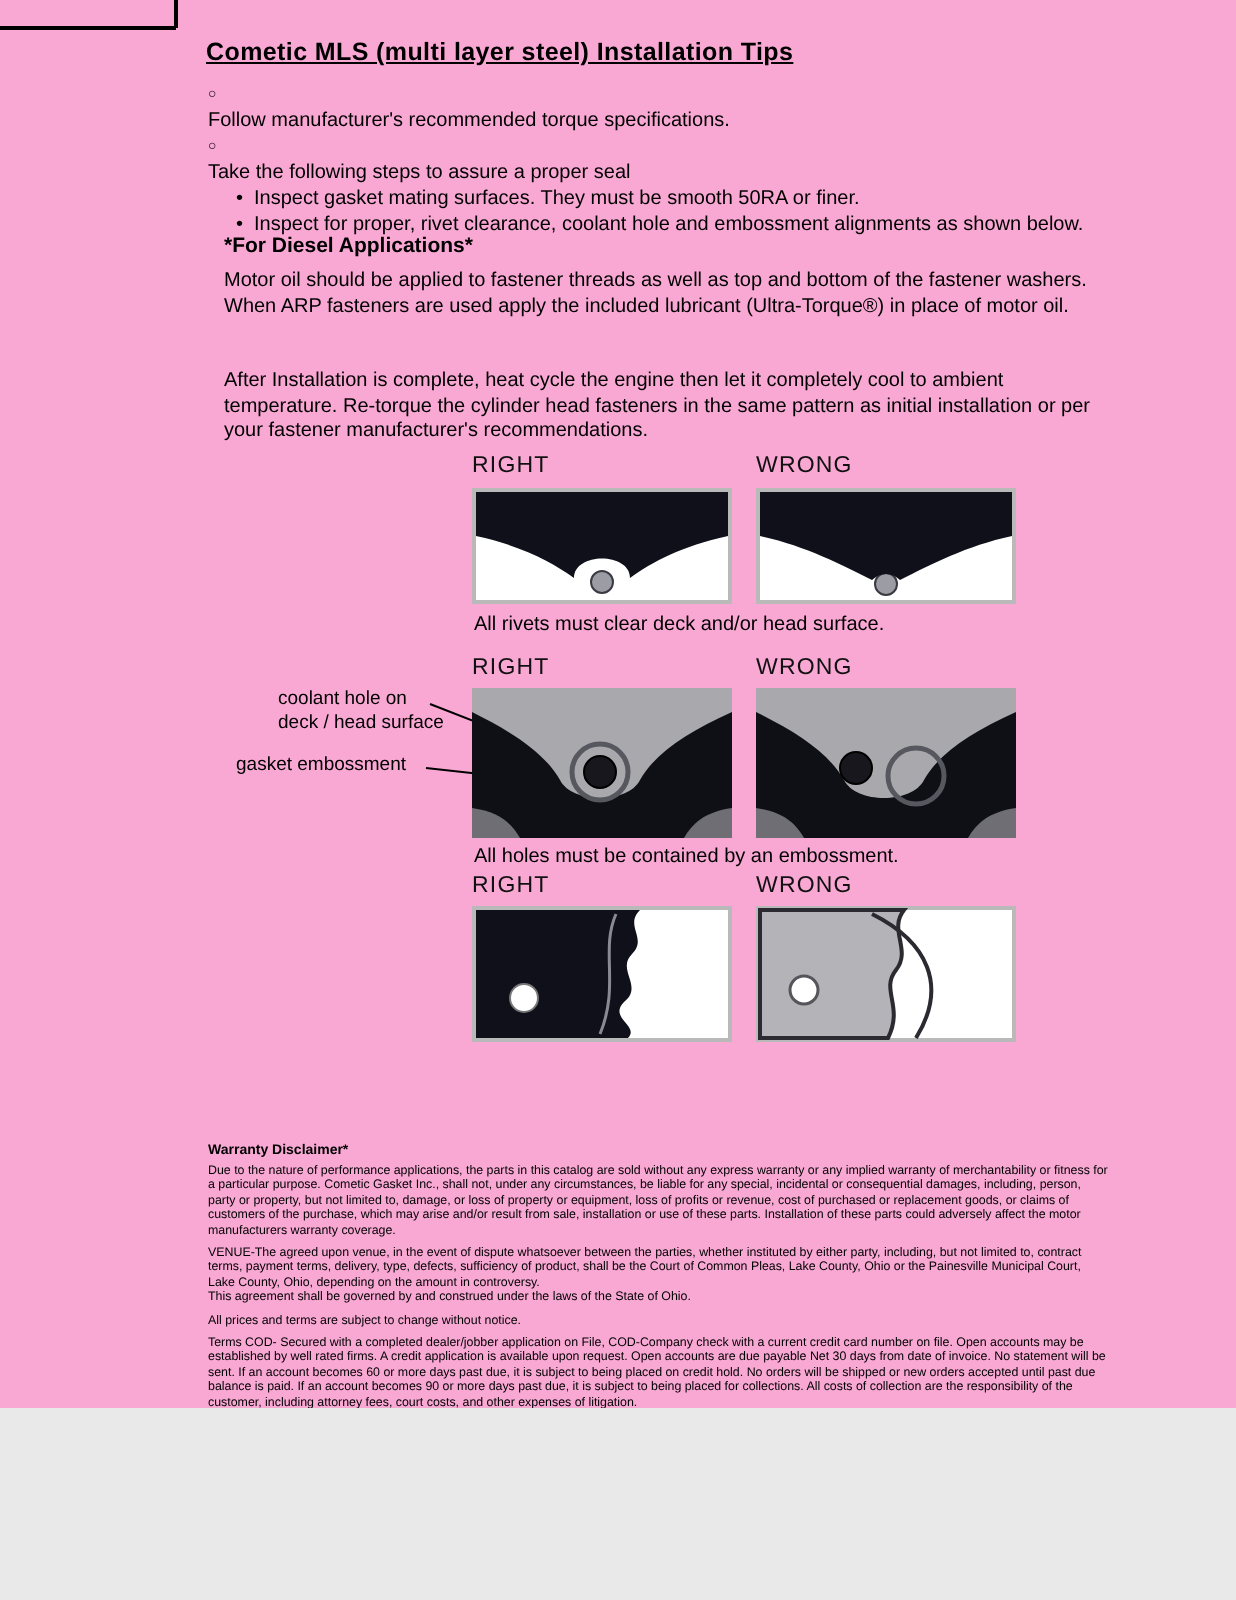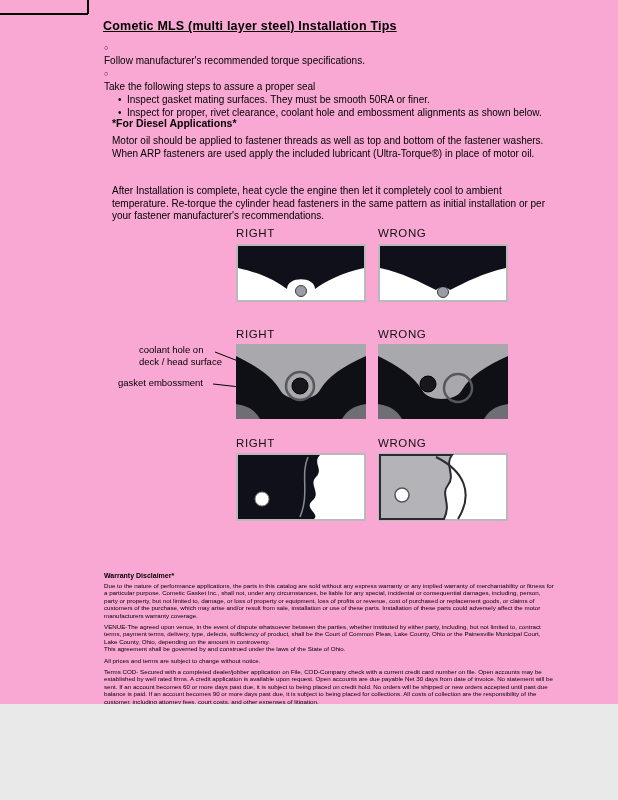--- a/index.html
+++ b/index.html
@@ -93,20 +93,21 @@
     </svg>
   </div>
   <div class="panel" style="left:378px; top:244px;">
     <svg width="130" height="58" viewBox="0 0 130 58">
       <rect x="0" y="0" width="130" height="58" fill="#b9b9b9"></rect>
       <rect x="2" y="2" width="126" height="54" fill="#ffffff"></rect>
       <circle cx="65" cy="48" r="5.5" fill="#9c9ca4" stroke="#3a3a42" stroke-width="1"></circle>
       <path d="M2,2 L128,2 L128,24 C105,29 88,38 72,46 C68,42 62,42 58,46 C42,38 25,29 2,24 Z" fill="#10101a"></path>
     </svg>
   </div>
+  <div class="dcaption" style="left:237px; top:307px; width:300px;">All rivets must clear deck and/or head surface.</div>
 
   <div class="dlabel" style="left:236px; top:328px;">RIGHT</div>
   <div class="dlabel" style="left:378px; top:328px;">WRONG</div>
 
   <div class="ann" style="left:139px; top:344px; width:90px;">coolant hole on
 deck / head surface</div>
   <div class="ann" style="left:118px; top:377px; width:100px;">gasket embossment</div>
 
   <svg class="connectors" viewBox="0 0 110 70">
     <line x1="10" y1="12" x2="92" y2="44" stroke="#000" stroke-width="1"></line>
@@ -126,20 +127,21 @@
   <div class="panel" style="left:378px; top:344px;">
     <svg width="130" height="75" viewBox="0 0 130 75">
       <rect width="130" height="75" fill="#0f0f16"></rect>
       <path d="M0,0 L130,0 L130,12 C108,22 92,32 84,46 C78,58 50,58 44,46 C36,32 20,22 0,12 Z" fill="#a9a9ad"></path>
       <path d="M0,75 L0,60 C14,62 20,68 24,75 Z" fill="#6e6e74"></path>
       <path d="M130,75 L130,60 C116,62 110,68 106,75 Z" fill="#6e6e74"></path>
       <circle cx="80" cy="44" r="14" fill="none" stroke="#57575f" stroke-width="2.5"></circle>
       <circle cx="50" cy="40" r="8" fill="#17171d" stroke="#000" stroke-width="1"></circle>
     </svg>
   </div>
+  <div class="dcaption" style="left:237px; top:423px; width:300px;">All holes must be contained by an embossment.</div>
 
   <div class="dlabel" style="left:236px; top:437px;">RIGHT</div>
   <div class="dlabel" style="left:378px; top:437px;">WRONG</div>
 
   <div class="panel" style="left:236px; top:453px;">
     <svg width="130" height="68" viewBox="0 0 130 68">
       <rect x="0" y="0" width="130" height="68" fill="#b9b9b9"></rect>
       <rect x="2" y="2" width="126" height="64" fill="#ffffff"></rect>
       <path d="M2,2 L84,2 C76,10 88,16 80,24 C72,32 86,40 76,48 C68,56 84,60 78,66 L2,66 Z" fill="#10101a"></path>
       <path d="M72,4 C64,22 74,40 64,64" stroke="#8a8a92" stroke-width="1.5" fill="none"></path>

